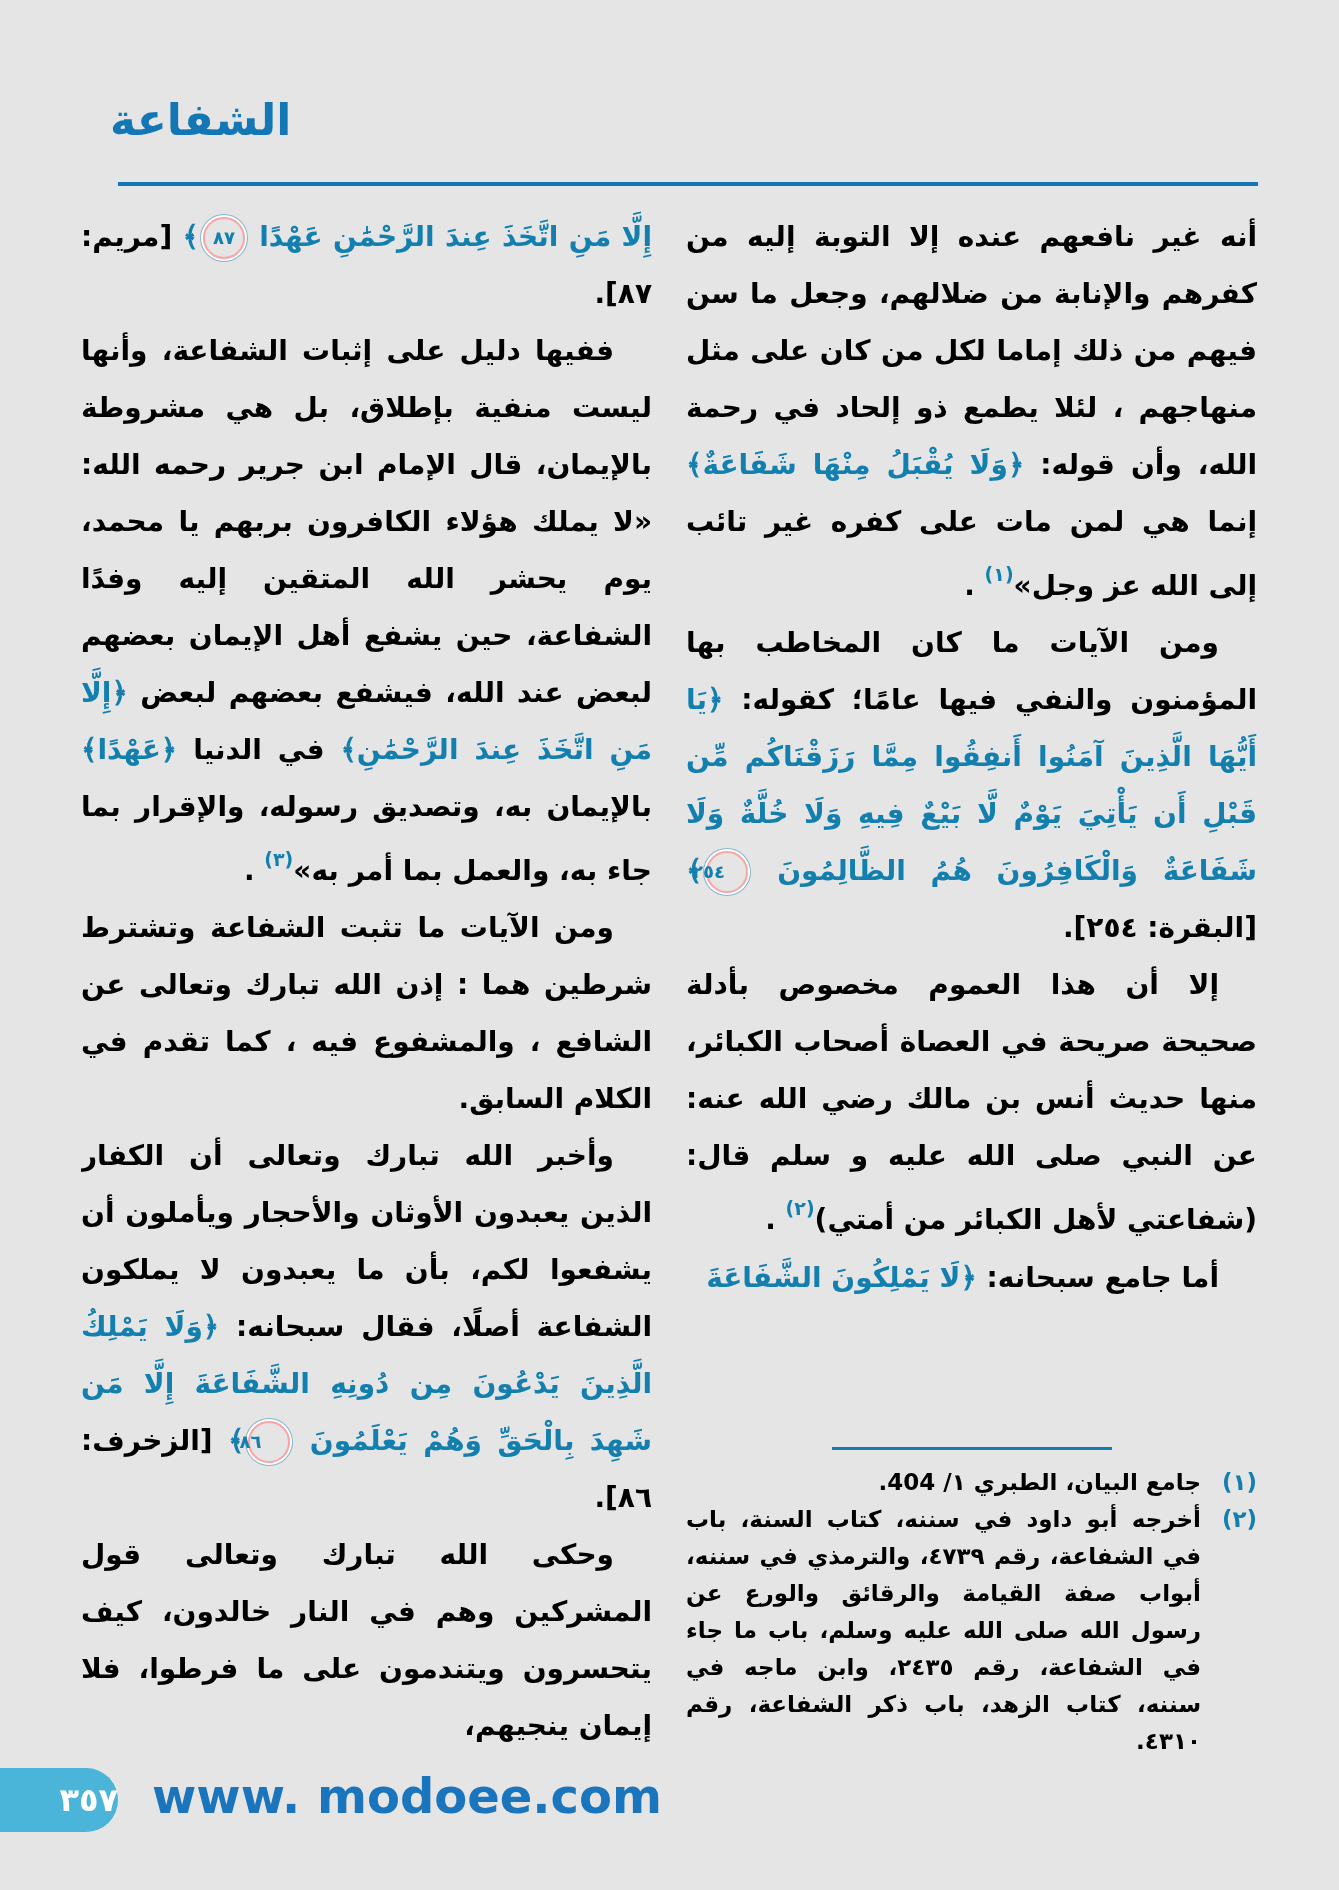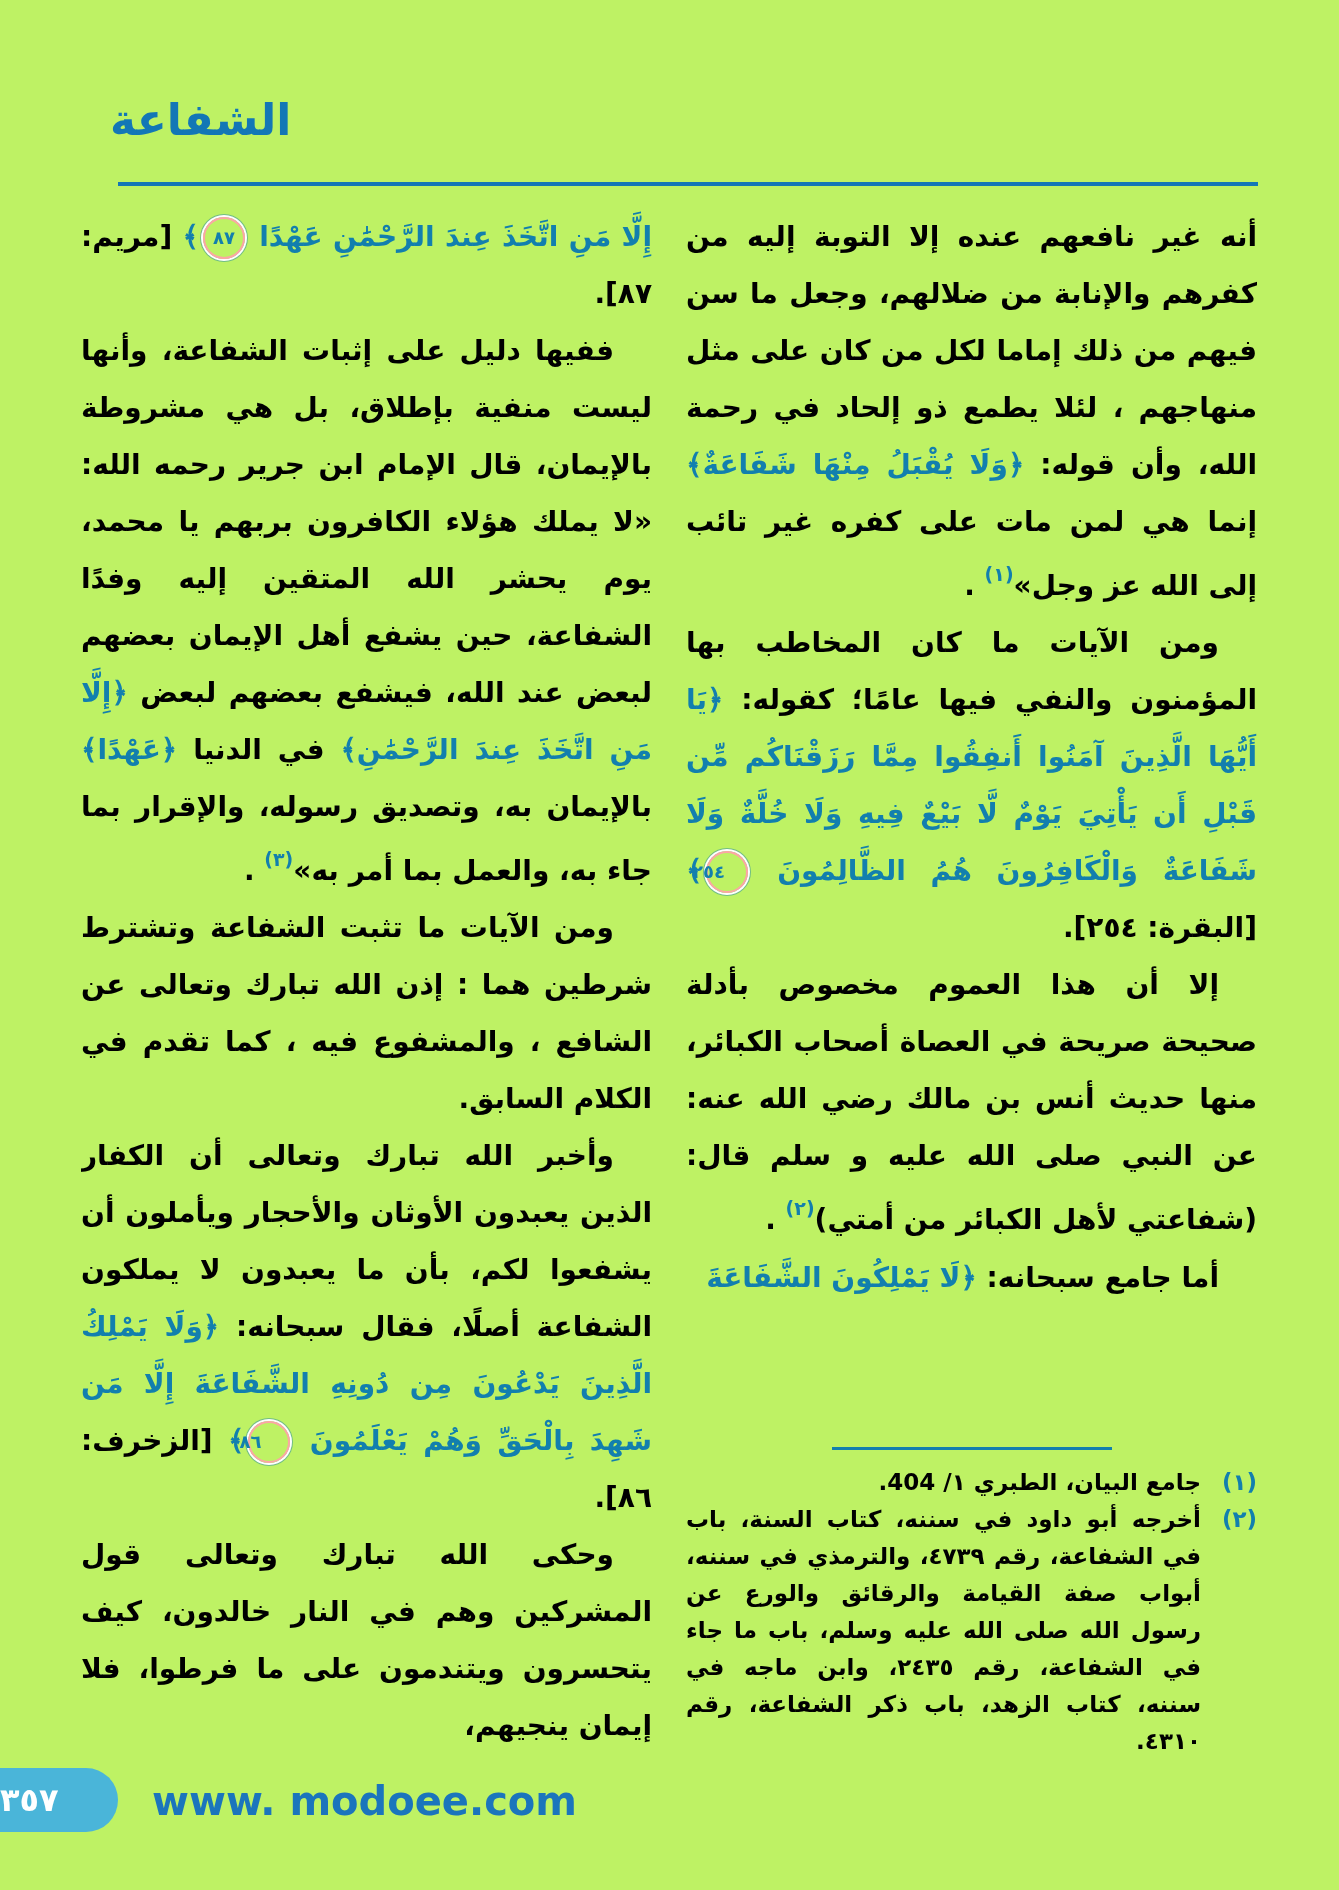--- a/index.html
+++ b/index.html
@@ -1,19 +1,19 @@
 <!DOCTYPE html>
 <html dir="rtl" lang="ar"><head>
 <meta charset="utf-8">
 <style>
   html,body{margin:0;padding:0;background:#ffffff;}
   .page{
     position:relative;
     width:1339px;height:1890px;
-    background:#bef264;
+    background:#e5e5e5;
     font-family:"DejaVu Sans",sans-serif;
     overflow:hidden;
   }
   .header-title{
     position:absolute;top:98px;left:110px;
     color:#1377b6;font-size:44px;font-weight:bold;
     line-height:1;letter-spacing:1px;
   }
   .header-rule{
     position:absolute;top:182px;left:118px;width:1140px;height:4px;
@@ -61,27 +61,27 @@
   }
   .fn-marker{
     flex:0 0 46px;color:#127fae;text-align:right;
   }
   .fn-text{flex:1;text-align:justify;}
   .footer-badge{
     position:absolute;left:0;bottom:58px;
     width:118px;height:64px;
     background:#4ab5d9;
     border-radius:0 32px 32px 0;
-    display:flex;align-items:center;justify-content:flex-end;
+    display:flex;align-items:center;justify-content:flex-start;
     color:#ffffff;font-size:32px;font-weight:bold;
   }
   .footer-url{
     position:absolute;left:152px;bottom:66px;
     direction:ltr;
-    color:#1b75bc;font-size:40px;font-weight:bold;
+    color:#1b75bc;font-size:48px;font-weight:bold;
   }
 </style>
 </head>
 <body>
 
 <div class="page">
 
   <div class="header-title">الشفاعة</div>
 
   <div class="header-rule"></div>

